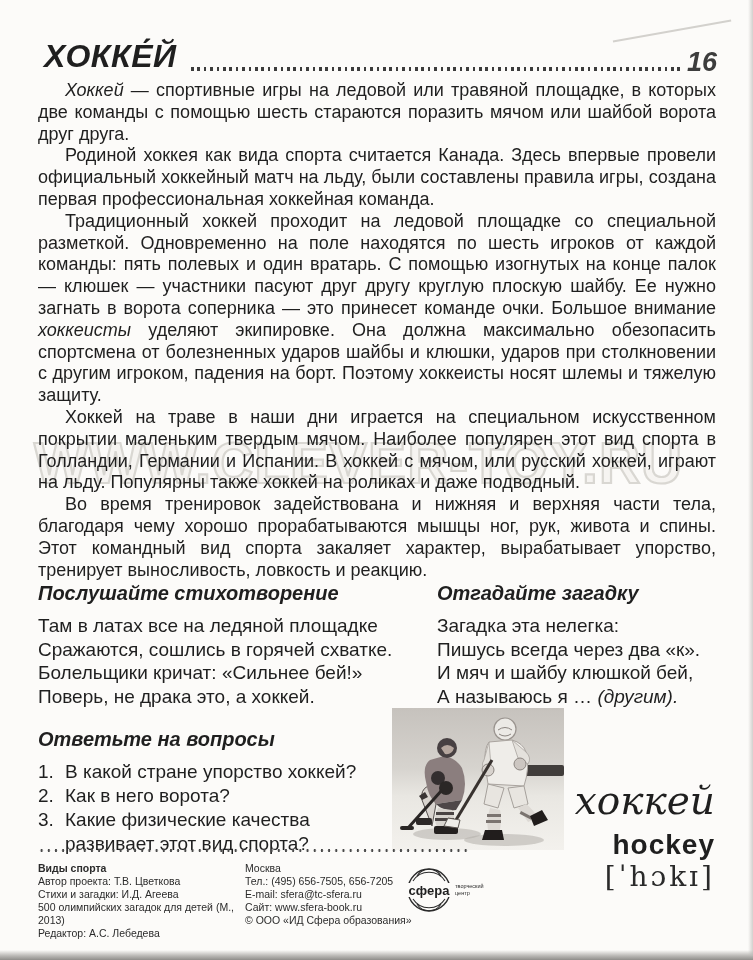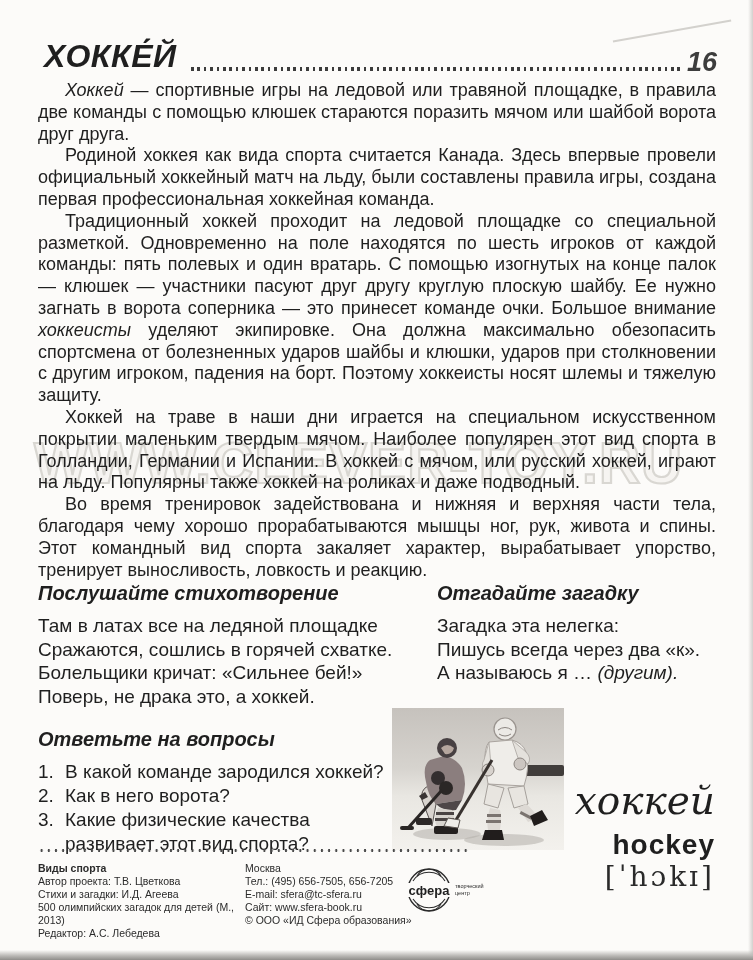--- a/index.html
+++ b/index.html
@@ -66,47 +66,48 @@
   <div class="scratch"></div>
   <div class="watermark">WWW.CLEVER-TOY.RU</div>
 
   <header class="header">
     <h1 class="page-title">ХОККЕ́Й</h1>
     <div class="leader"></div>
     <div class="page-number">16</div>
   </header>
 
   <main class="body">
-    <p><span class="it">Хоккей</span><span> — спортивные игры на ледовой или травяной площадке, в правила две команды с помощью клюшек стараются поразить мячом или шайбой ворота друг друга.</span></p>
+    <p><span class="it">Хоккей</span><span> — спортивные игры на ледовой или травяной площадке, в которых две команды с помощью шесть стараются поразить мячом или шайбой ворота друг друга.</span></p>
     <p><span>Родиной хоккея как вида спорта считается Канада. Здесь впервые провели официальный хоккейный матч на льду, были составлены правила игры, создана первая профессиональная хоккейная команда.</span></p>
     <p><span>Традиционный хоккей проходит на ледовой площадке со специальной разметкой. Одновременно на поле находятся по шесть игроков от каждой команды: пять полевых и один вратарь. С помощью изогнутых на конце палок — клюшек — участники пасуют друг другу круглую плоскую шайбу. Ее нужно загнать в ворота соперника — это принесет команде очки. Большое внимание </span><span class="it">хоккеисты</span><span> уделяют экипировке. Она должна максимально обезопасить спортсмена от болезненных ударов шайбы и клюшки, ударов при столкновении с другим игроком, падения на борт. Поэтому хоккеисты носят шлемы и тяжелую защиту.</span></p>
     <p><span>Хоккей на траве в наши дни играется на специальном искусственном покрытии маленьким твердым мячом. Наиболее популярен этот вид спорта в Голландии, Германии и Испании. В хоккей с мячом, или русский хоккей, играют на льду. Популярны также хоккей на роликах и даже подводный.</span></p>
     <p><span>Во время тренировок задействована и нижняя и верхняя части тела, благодаря чему хорошо прорабатываются мышцы ног, рук, живота и спины. Этот командный вид спорта закаляет характер, вырабатывает упорство, тренирует выносливость, ловкость и реакцию.</span></p>
   </main>
 
   <section class="poem">
     <h2 class="section-title">Послушайте стихотворение</h2>
     <div class="vline">Там в латах все на ледяной площадке</div>
     <div class="vline">Сражаются, сошлись в горячей схватке.</div>
     <div class="vline">Болельщики кричат: «Сильнее бей!»</div>
     <div class="vline">Поверь, не драка это, а хоккей.</div>
   </section>
 
   <section class="riddle">
     <h2 class="section-title">Отгадайте загадку</h2>
     <div class="vline">Загадка эта нелегка:</div>
     <div class="vline">Пишусь всегда через два «к».</div>
+    <div class="vline">И мяч и шайбу клюшкой бей,</div>
     <div class="vline"><span>А называюсь я … </span><span class="it">(другим).</span></div>
   </section>
 
   <section class="questions">
     <h2 class="section-title">Ответьте на вопросы</h2>
     <div class="q">
         <span class="q-num">1.</span>
-        <span>В какой команде зародился хоккей?</span>
+        <span>В какой стране упорство хоккей?</span>
       </div>
     <div class="q">
         <span class="q-num">2.</span>
         <span>Как в него ворота?</span>
       </div>
     <div class="q">
         <span class="q-num">3.</span>
         <span>Какие физические качества развивает этот вид спорта?</span>
       </div>
   </section>

